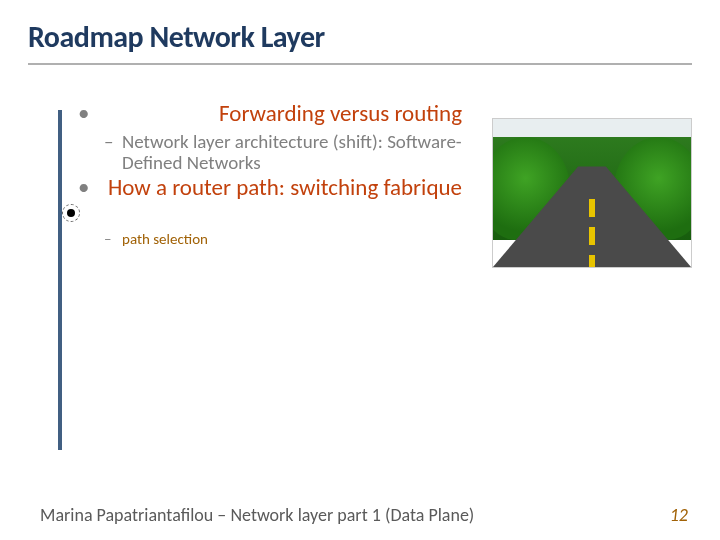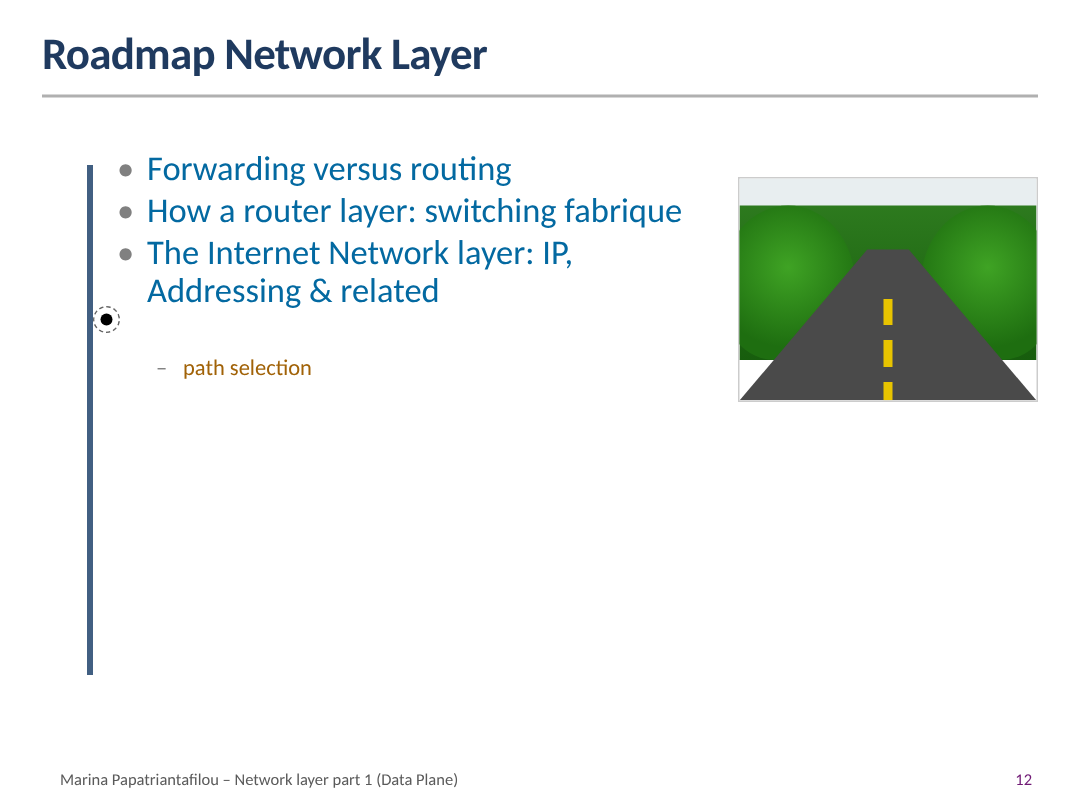--- a/index.html
+++ b/index.html
@@ -2,40 +2,40 @@
 <html><head>
 <meta charset="utf-8">
 <style>
   * { box-sizing: border-box; margin: 0; padding: 0; }
   html, body { width: 720px; height: 540px; font-family: Calibri, Arial, sans-serif; background: #fff; color: #333; }
   .slide { width: 720px; height: 540px; position: relative; padding: 18px 28px 0 28px; }
   .title { font-size: 30px; font-weight: 700; color: #1f3a5f; letter-spacing: -0.5px; }
   .title-underline { height: 2px; background: #b0b0b0; margin: 8px 0 36px 0; }
   .vbar { position: absolute; left: 58px; top: 110px; width: 4px; height: 340px; background: #415f82; }
   .content { position: relative; margin-left: 50px; padding-right: 230px; }
-  .b1 { font-size: 23px; color: #0369a1; position: relative; padding-left: 20px; margin-bottom: 2px; line-height: 1.12; }
+  .b1 { font-size: 23px; color: #c2410c; position: relative; padding-left: 20px; margin-bottom: 2px; line-height: 1.12; text-align: right; }
   .b1::before { content: "•"; position: absolute; left: 0; top: 0; color: #808080; }
   .b2 { font-size: 19px; color: #808080; position: relative; padding-left: 44px; margin-top: 4px; margin-bottom: 2px; line-height: 1.12; }
   .b2::before { content: "–"; position: absolute; left: 26px; top: 0; color: #808080; }
   .b2s { font-size: 15px; color: #a16207; position: relative; padding-left: 44px; margin-bottom: 0; line-height: 1.18; }
   .b2s::before { content: "–"; position: absolute; left: 26px; top: 0; color: #808080; }
   .gap { height: 28px; }
   .marker-dot { position: absolute; left: 62px; top: 204px; width: 18px; height: 18px; }
   .marker-dot .outer { position:absolute; width:18px; height:18px; border:1px dashed #666; border-radius:50%; background:#fff8; }
   .marker-dot .inner { position:absolute; left:5px; top:5px; width:8px; height:8px; background:#000; border-radius:50%; }
   .roadimg { position: absolute; right: 28px; top: 118px; width: 200px; height: 150px; border: 1px solid #ccc; overflow: hidden; }
   .sky { position:absolute; width:100%; height:35%; top:0; background:#e8eef0; }
   .trees { position:absolute; width:100%; height:70%; top:12%; background: linear-gradient(#2d7a1e,#175d0d); }
   .trees::before, .trees::after { content:""; position:absolute; width:45%; height:100%; background: radial-gradient(circle at 50% 40%, #3fa324 0%, #1e6e10 70%); border-radius:50% 50% 40% 40%; }
   .trees::before { left:-6%; }
   .trees::after { right:-6%; }
   .road { position:absolute; left:0; right:0; bottom:0; height:68%; background:#4a4a4a; clip-path: polygon(43% 0, 57% 0, 100% 100%, 0 100%); }
   .lane { position:absolute; left:50%; top:32%; bottom:0; width:6px; margin-left:-3px; background: repeating-linear-gradient(#e8c400 0 18px, transparent 18px 28px); transform-origin: top center; }
-  .footer { position: absolute; left: 0; right: 0; bottom: 14px; display: flex; justify-content: space-between; padding: 0 32px 0 40px; font-size: 11px; color: #5a5a5a; }
-  .pagenum { color: #701a75; }
+  .footer { position: absolute; left: 0; right: 0; bottom: 14px; display: flex; justify-content: space-between; padding: 0 32px 0 40px; font-size: 18px; color: #5a5a5a; }
+  .pagenum { color: #a16207; font-style: italic; }
 </style>
 </head>
 <body>
 
 <div class="slide">
 
   <div class="title">Roadmap Network Layer</div>
   <div class="title-underline"></div>
 
   <div class="vbar"></div>
@@ -48,22 +48,22 @@
   <div class="roadimg">
     <div class="sky"></div>
     <div class="trees"></div>
     <div class="road">
         <div class="lane"></div>
       </div>
   </div>
 
   <div class="content">
     <div class="b1">Forwarding versus routing</div>
-    <div class="b1">How a router layer: switching fabrique</div>
-    <div class="b1">The Internet Network layer: IP, Addressing &amp; related</div>
+    <div class="b2">Network layer architecture (shift): Software-Defined Networks</div>
+    <div class="b1">How a router path: switching fabrique</div>
     <div class="gap"></div>
     <div class="b2s">path selection</div>
   </div>
 
   <div class="footer">
     <span>Marina Papatriantafilou – Network layer part 1 (Data Plane)</span>
     <span class="pagenum">12</span>
   </div>
 
 </div>

